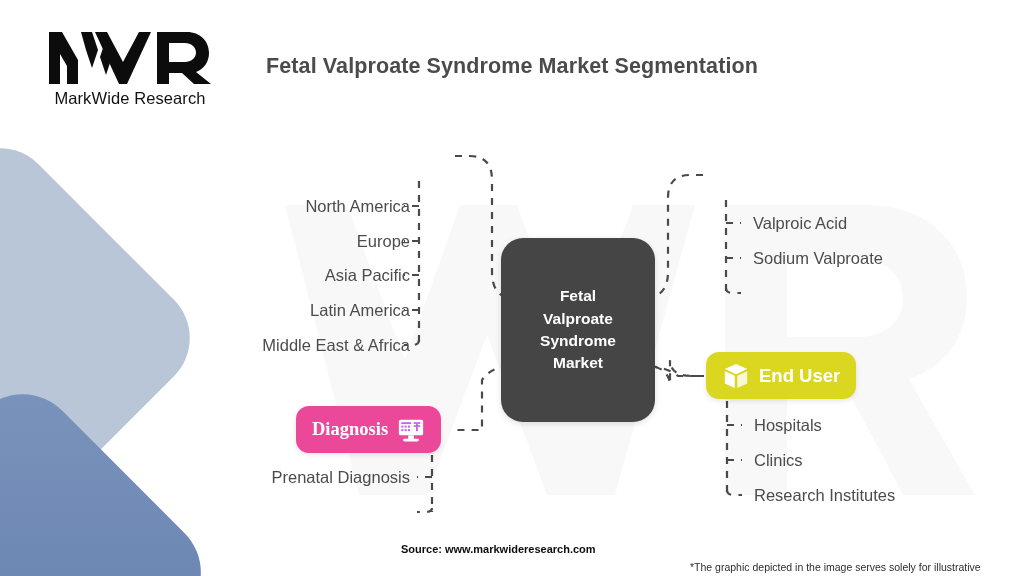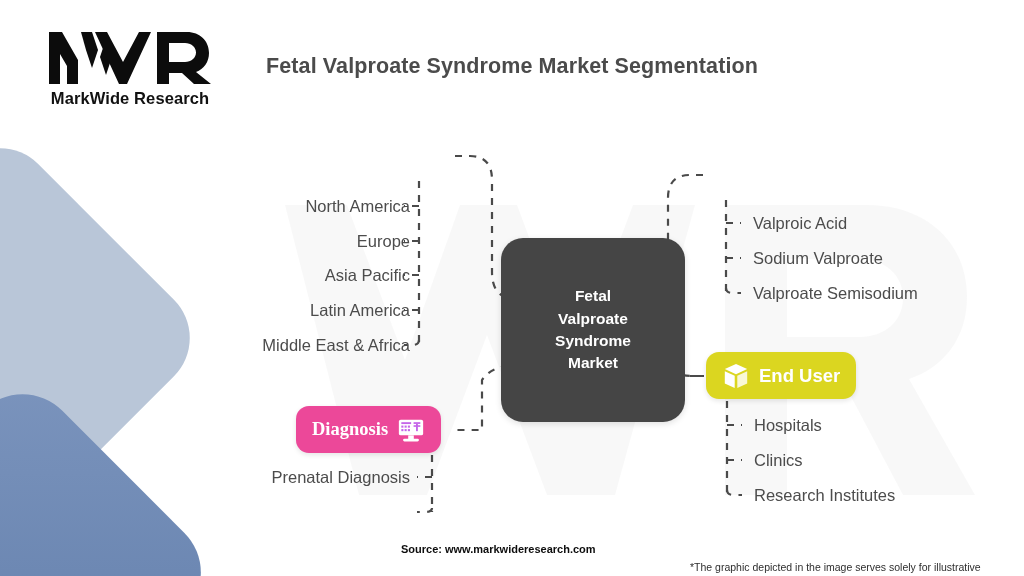--- a/index.html
+++ b/index.html
@@ -26,38 +26,38 @@
   }
   .watermark{
     position:absolute;left:255px;top:185px;width:740px;height:330px;
     opacity:.5;pointer-events:none;
   }
 
   
   .logo{position:absolute;left:24px;top:26px;width:212px;height:106px;}
   .logo-mark{width:170px;height:62px;display:block;margin:0 auto;}
   .logo-name{
-    text-align:center;font-size:16.5px;font-weight:bold;color:#111;
+    text-align:center;font-size:16.5px;font-weight:normal;color:#111;
     letter-spacing:.1px;margin-top:1px;font-family:"Liberation Sans", sans-serif;
   }
   .logo-tag{
     text-align:center;font-size:11.5px;color:#111;letter-spacing:1.4px;
     margin-top:2px;font-family:"Liberation Sans", sans-serif;
   }
   .title{
     position:absolute;left:0;right:0;top:54px;text-align:center;
     font-size:21.5px;font-weight:bold;color:#4b4b4b;letter-spacing:.1px;
   }
 
   
   .wires{position:absolute;left:0;top:0;width:1024px;height:576px;}
 
   
   .center-node{
-    position:absolute;left:501px;top:238px;width:184px;height:184px;
+    position:absolute;left:501px;top:238px;width:154px;height:184px;
     background:#454545;border-radius:22px;
     display:flex;align-items:center;justify-content:center;
     box-shadow:0 2px 6px rgba(0,0,0,.12);
   }
   .center-text{
     color:#fff;font-size:15.5px;font-weight:bold;line-height:1.44;
     text-align:center;
   }
 
   
@@ -168,21 +168,20 @@
 
   <div class="leaf leaf-right" style="left:120px;top:198px;width:290px;">North America</div>
   <div class="leaf leaf-right" style="left:120px;top:233px;width:290px;">Europe</div>
   <div class="leaf leaf-right" style="left:120px;top:267px;width:290px;">Asia Pacific</div>
   <div class="leaf leaf-right" style="left:120px;top:337px;width:290px;">Middle East &amp; Africa</div>
   <div class="leaf leaf-right" style="left:120px;top:302px;width:290px;">Latin America</div>
 
 
   <div class="leaf leaf-left" style="left:753px;top:215px;">Valproic Acid</div>
   <div class="leaf leaf-left" style="left:753px;top:250px;">Sodium Valproate</div>
-  <div class="leaf leaf-left" style="left:753px;top:285px;">Valproate Semisodium</div>
 
   <div class="badge badge-end">
     <svg width="28" height="28" viewBox="0 0 24 24">
       <g fill="#ffffff">
         <path d="M12 1.8 L21.6 6.1 L12 10.4 L2.4 6.1 Z"></path>
         <path d="M2.4 7.9 L10.9 11.7 L10.9 22.2 L2.4 18.4 Z"></path>
         <path d="M13.1 11.7 L21.6 7.9 L21.6 18.4 L13.1 22.2 Z" opacity="0.82"></path>
       </g>
     </svg>
     <span>End User</span>

